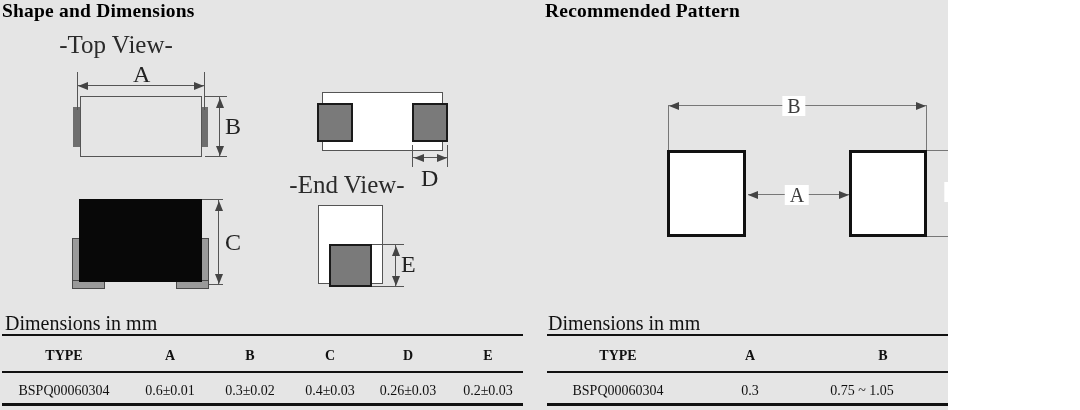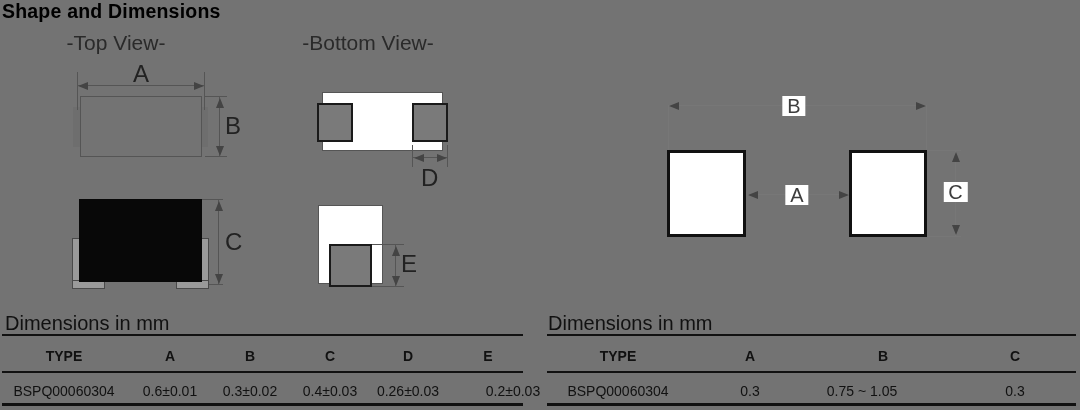--- a/index.html
+++ b/index.html
@@ -1,21 +1,21 @@
 <!DOCTYPE html>
 <html><head>
 <meta charset="utf-8">
 <style>
   html,body{margin:0;padding:0;background:#fff;}
   #canvas{
-    position:relative;width:1080px;height:410px;background:#737373;overflow:hidden;
-    font-family:Liberation Sans, sans-serif;color:#111;
+    position:relative;width:948px;height:410px;background:#e5e5e5;overflow:hidden;
+    font-family:Liberation Serif, serif;color:#111;
   }
   .h1{position:absolute;font-size:19.5px;font-weight:bold;color:#000;white-space:nowrap;letter-spacing:0.2px;}
-  .viewlabel{position:absolute;font-size:21px;color:#2a2a2a;white-space:nowrap;transform:translateX(-50%);}
+  .viewlabel{position:absolute;font-size:25px;color:#2a2a2a;white-space:nowrap;transform:translateX(-50%);}
   .dimletter{position:absolute;font-size:24px;color:#222;line-height:1;}
   .line{position:absolute;background:#555;}
   .lineg{position:absolute;background:#777;}
   .tri{position:absolute;width:0;height:0;}
   .tl{border-top:4px solid transparent;border-bottom:4px solid transparent;border-right:10px solid #444;}
   .tr{border-top:4px solid transparent;border-bottom:4px solid transparent;border-left:10px solid #444;}
   .tu{border-left:4px solid transparent;border-right:4px solid transparent;border-bottom:10px solid #444;}
   .td{border-left:4px solid transparent;border-right:4px solid transparent;border-top:10px solid #444;}
   .outline{position:absolute;border:1.5px solid #555;background:#fff;box-sizing:border-box;}
   .pad{position:absolute;background:#7a7a7a;border:2px solid #1a1a1a;box-sizing:border-box;}
@@ -32,21 +32,21 @@
   .tdcell{position:absolute;top:383px;font-size:14px;transform:translateX(-50%);white-space:nowrap;}
 </style>
 </head>
 <body>
 
 <div id="canvas">
 
   <div class="h1" style="left:2px;top:0px;">Shape and Dimensions</div>
 
   <div class="viewlabel" style="left:116px;top:31px;">-Top View-</div>
-  <div class="viewlabel" style="left:368px;top:31px;">-Bottom View-</div>
+  <div class="viewlabel" style="left:347px;top:171px;">-End View-</div>
 
   <div>
     <div class="capstrip" style="left:73px;top:107px;width:7px;height:40px;"></div>
     <div class="capstrip" style="left:201px;top:107px;width:7px;height:40px;"></div>
     <div class="outline" style="left:80px;top:96px;width:122px;height:61px;background:transparent;"></div>
 
     <div class="line" style="left:77px;top:72px;width:1px;height:38px;"></div>
     <div class="line" style="left:204px;top:72px;width:1px;height:38px;"></div>
     <div class="line" style="left:77px;top:85px;width:128px;height:1px;"></div>
     <div class="tri tl" style="left:78px;top:81.5px;"></div>
@@ -110,23 +110,24 @@
     <div class="thcell" style="left:170px;">A</div>
     <div class="thcell" style="left:250px;">B</div>
     <div class="thcell" style="left:330px;">C</div>
     <div class="thcell" style="left:408px;">D</div>
     <div class="thcell" style="left:488px;">E</div>
     <div class="tdcell" style="left:64px;">BSPQ00060304</div>
     <div class="tdcell" style="left:170px;">0.6±0.01</div>
     <div class="tdcell" style="left:250px;">0.3±0.02</div>
     <div class="tdcell" style="left:330px;">0.4±0.03</div>
     <div class="tdcell" style="left:408px;">0.26±0.03</div>
-    <div class="tdcell" style="left:513px;text-align:center;">0.2±0.03</div>
+    <div class="tdcell" style="left:488px;text-align:center;">0.2±0.03</div>
   </div>
 
+  <div class="h1" style="left:545px;top:0px;">Recommended Pattern</div>
 
   <div>
     <div class="patpad" style="left:667px;top:150px;width:79px;height:87px;"></div>
     <div class="patpad" style="left:849px;top:150px;width:78px;height:87px;"></div>
 
     <div class="lineg" style="left:668px;top:106px;width:1px;height:44px;"></div>
     <div class="lineg" style="left:926px;top:106px;width:1px;height:44px;"></div>
     <div class="lineg" style="left:668px;top:105px;width:259px;height:1px;"></div>
     <div class="tri tl" style="left:669px;top:101.5px;"></div>
     <div class="tri tr" style="left:916px;top:101.5px;"></div>

